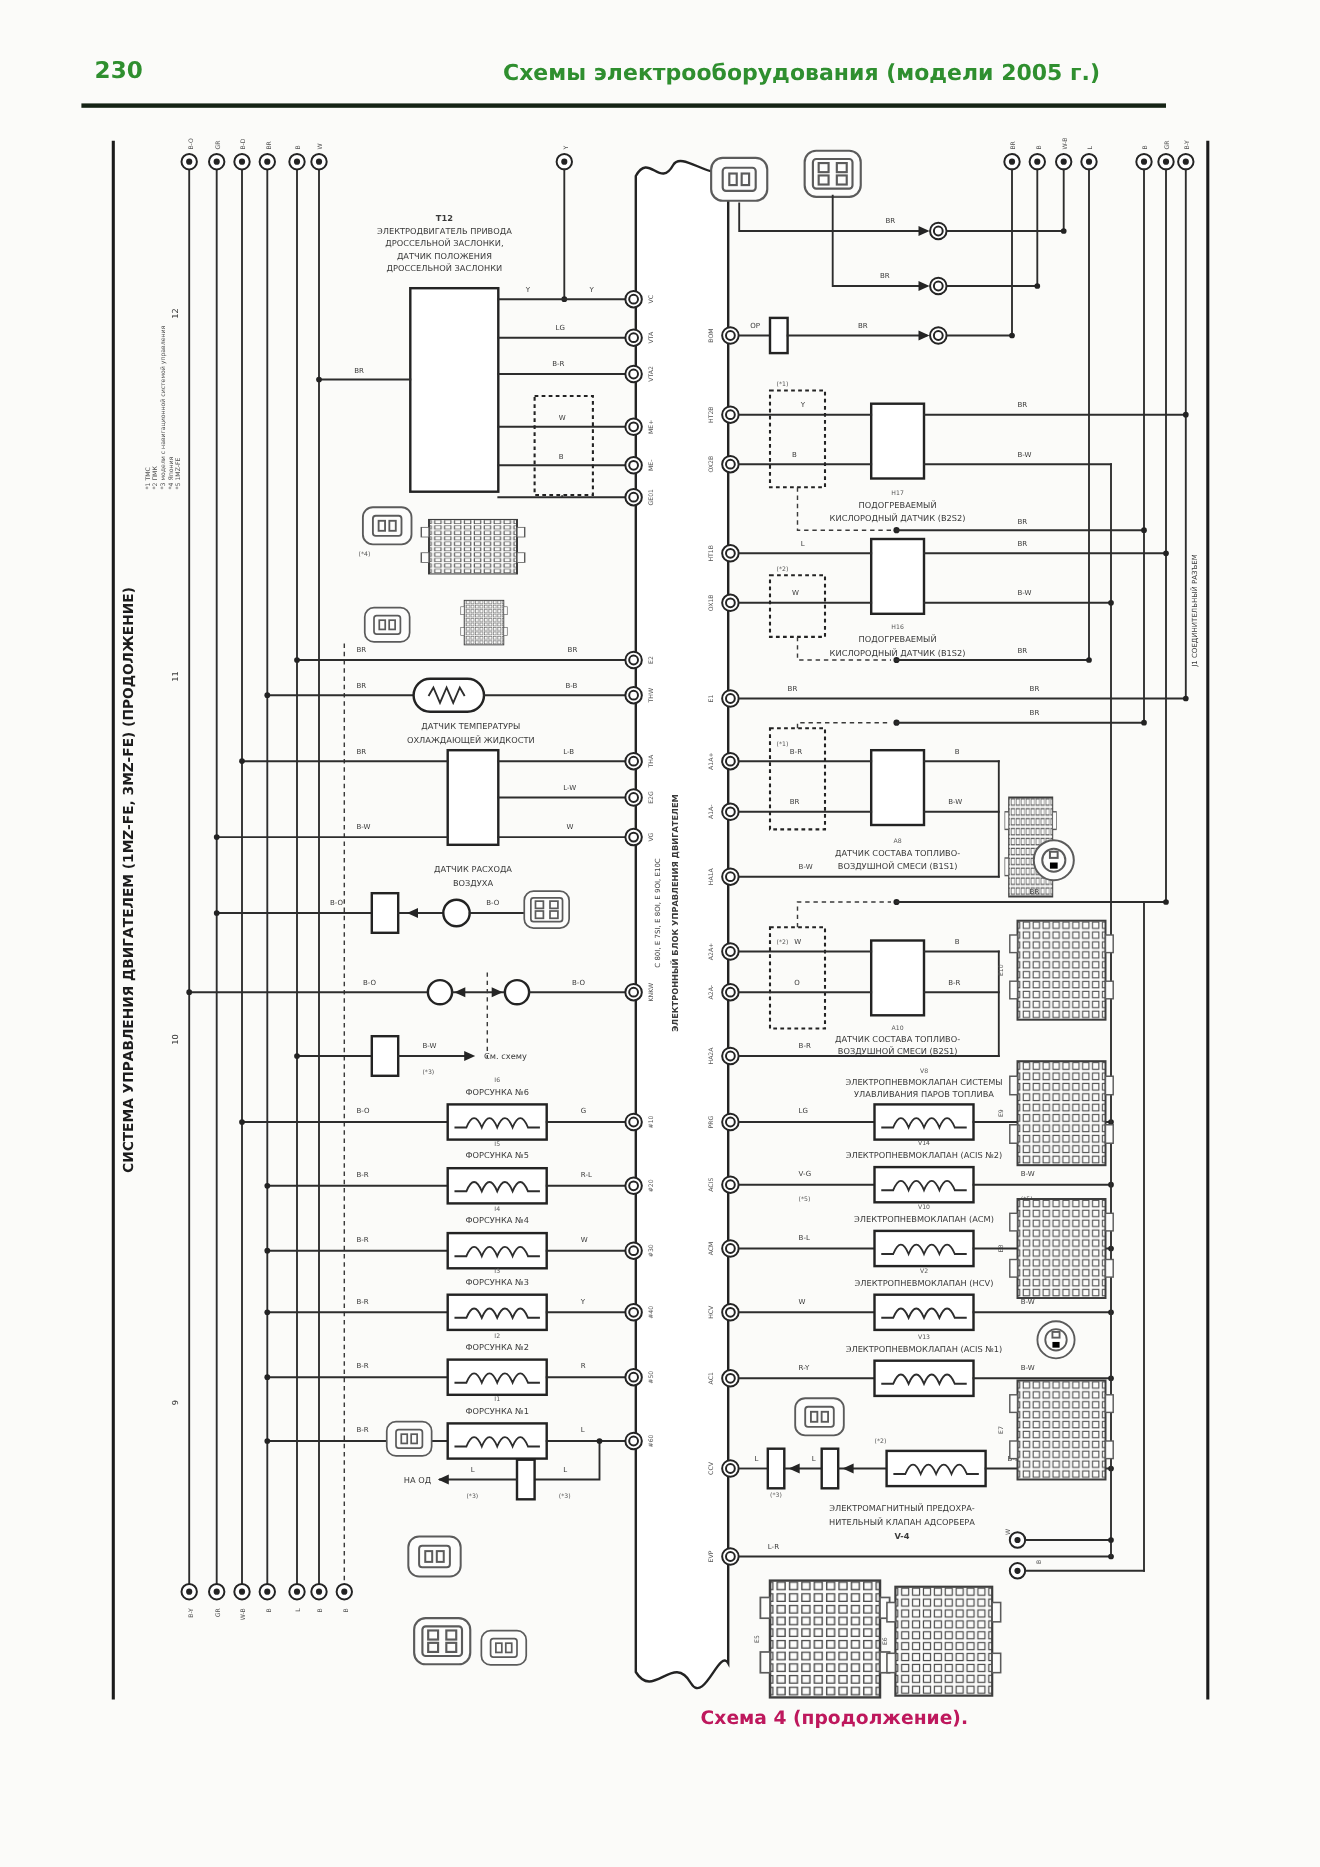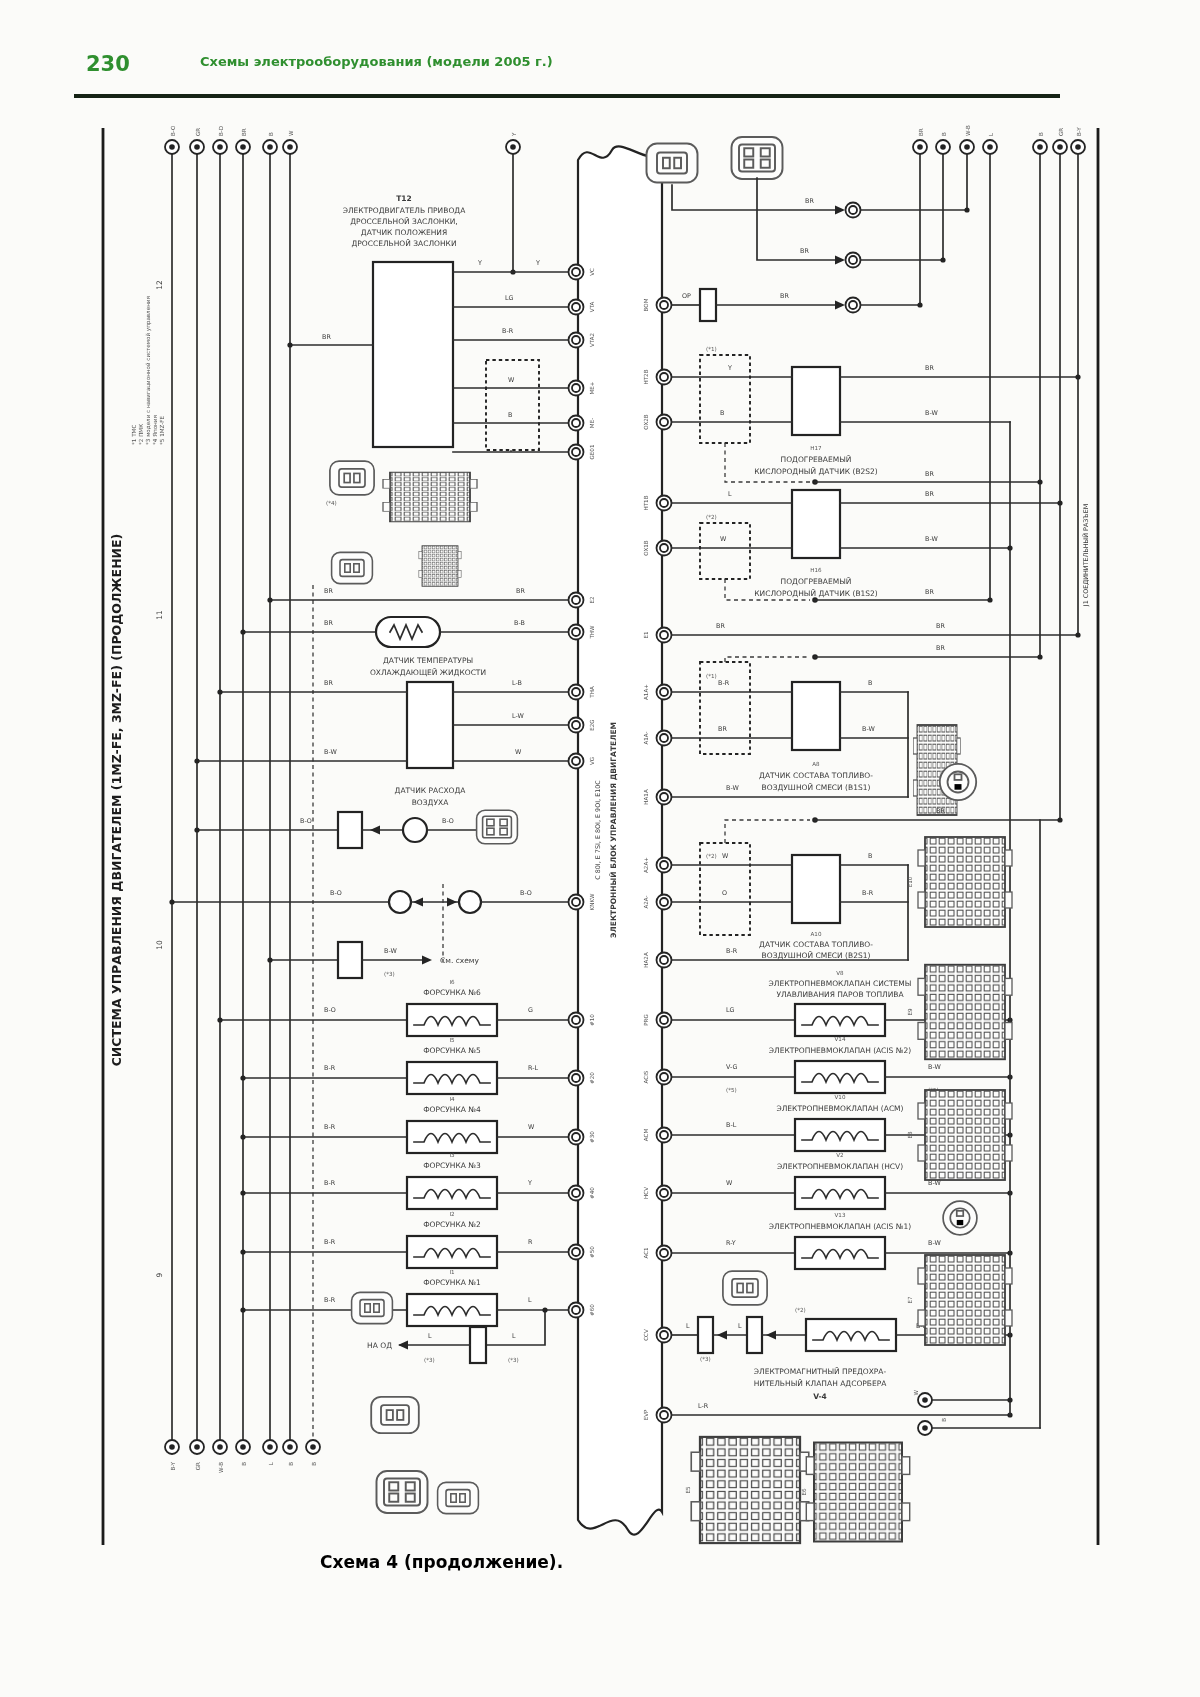--- a/index.html
+++ b/index.html
@@ -1,20 +1,20 @@
 <!DOCTYPE html>
 <html><head>
 <meta charset="utf-8">
 <style>
   html,body{margin:0;padding:0;}
   body{width:1200px;height:1697px;position:relative;background:#fbfbf9;font-family:"DejaVu Sans",sans-serif;overflow:hidden;}
   .hdr-num{position:absolute;top:52px;left:86px;font-size:21px;font-weight:bold;color:#2f8f2f;}
-  .hdr-title{position:absolute;top:54px;left:200px;width:800px;text-align:left;font-size:13px;font-weight:bold;color:#2f8f2f;}
+  .hdr-title{position:absolute;top:54px;left:200px;width:800px;text-align:right;font-size:20px;font-weight:bold;color:#2f8f2f;}
   .hdr-rule{position:absolute;top:94px;left:74px;width:986px;height:4px;background:#152315;}
-  .caption{position:absolute;top:1552px;left:320px;width:560px;text-align:left;font-size:17px;font-weight:bold;color:#000000;}
+  .caption{position:absolute;top:1552px;left:320px;width:560px;text-align:right;font-size:17px;font-weight:bold;color:#be185d;}
   svg{position:absolute;top:0;left:0;}
   .ln{stroke:#2d2d2d;stroke-width:1.7;fill:none;stroke-linecap:square;}
   .comp{fill:#fff;stroke:#232323;stroke-width:2.2;}
   .cmp2{fill:#fff;stroke:#242424;stroke-width:1.8;}
   .glyph{fill:#fdfdfc;stroke:#5b5b5b;stroke-width:1.3;}
   .dash{stroke:#232323;stroke-width:1.9;fill:none;stroke-dasharray:3.4 3;}
   .dashv{stroke:#3a3a3a;stroke-width:1.3;fill:none;stroke-dasharray:4 3.5;}
   .dot{fill:#232323;stroke:none;}
   .frame{stroke:#1b1b1b;stroke-width:2.8;fill:none;}
   text{font-family:"DejaVu Sans",sans-serif;fill:#3a3a3a;}

